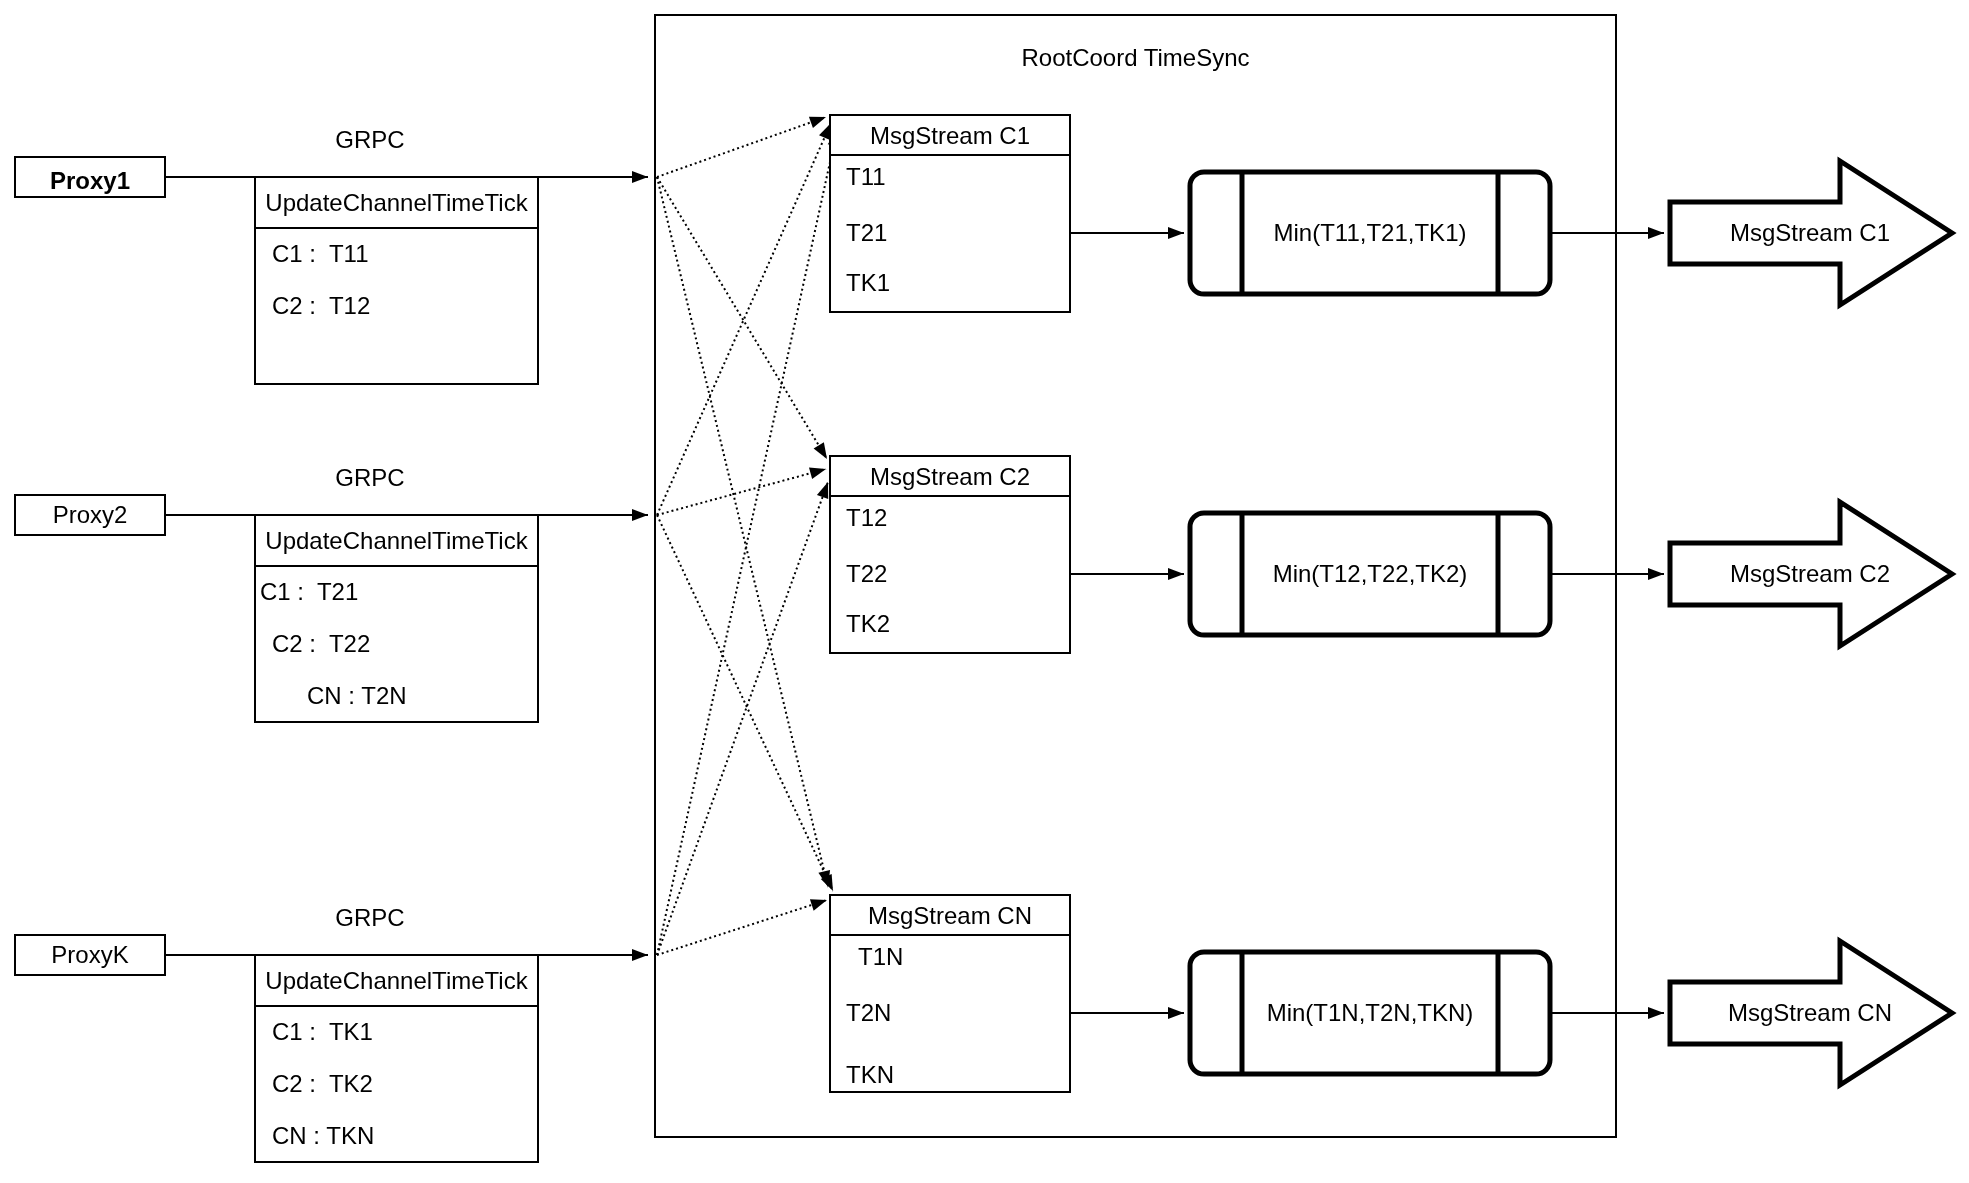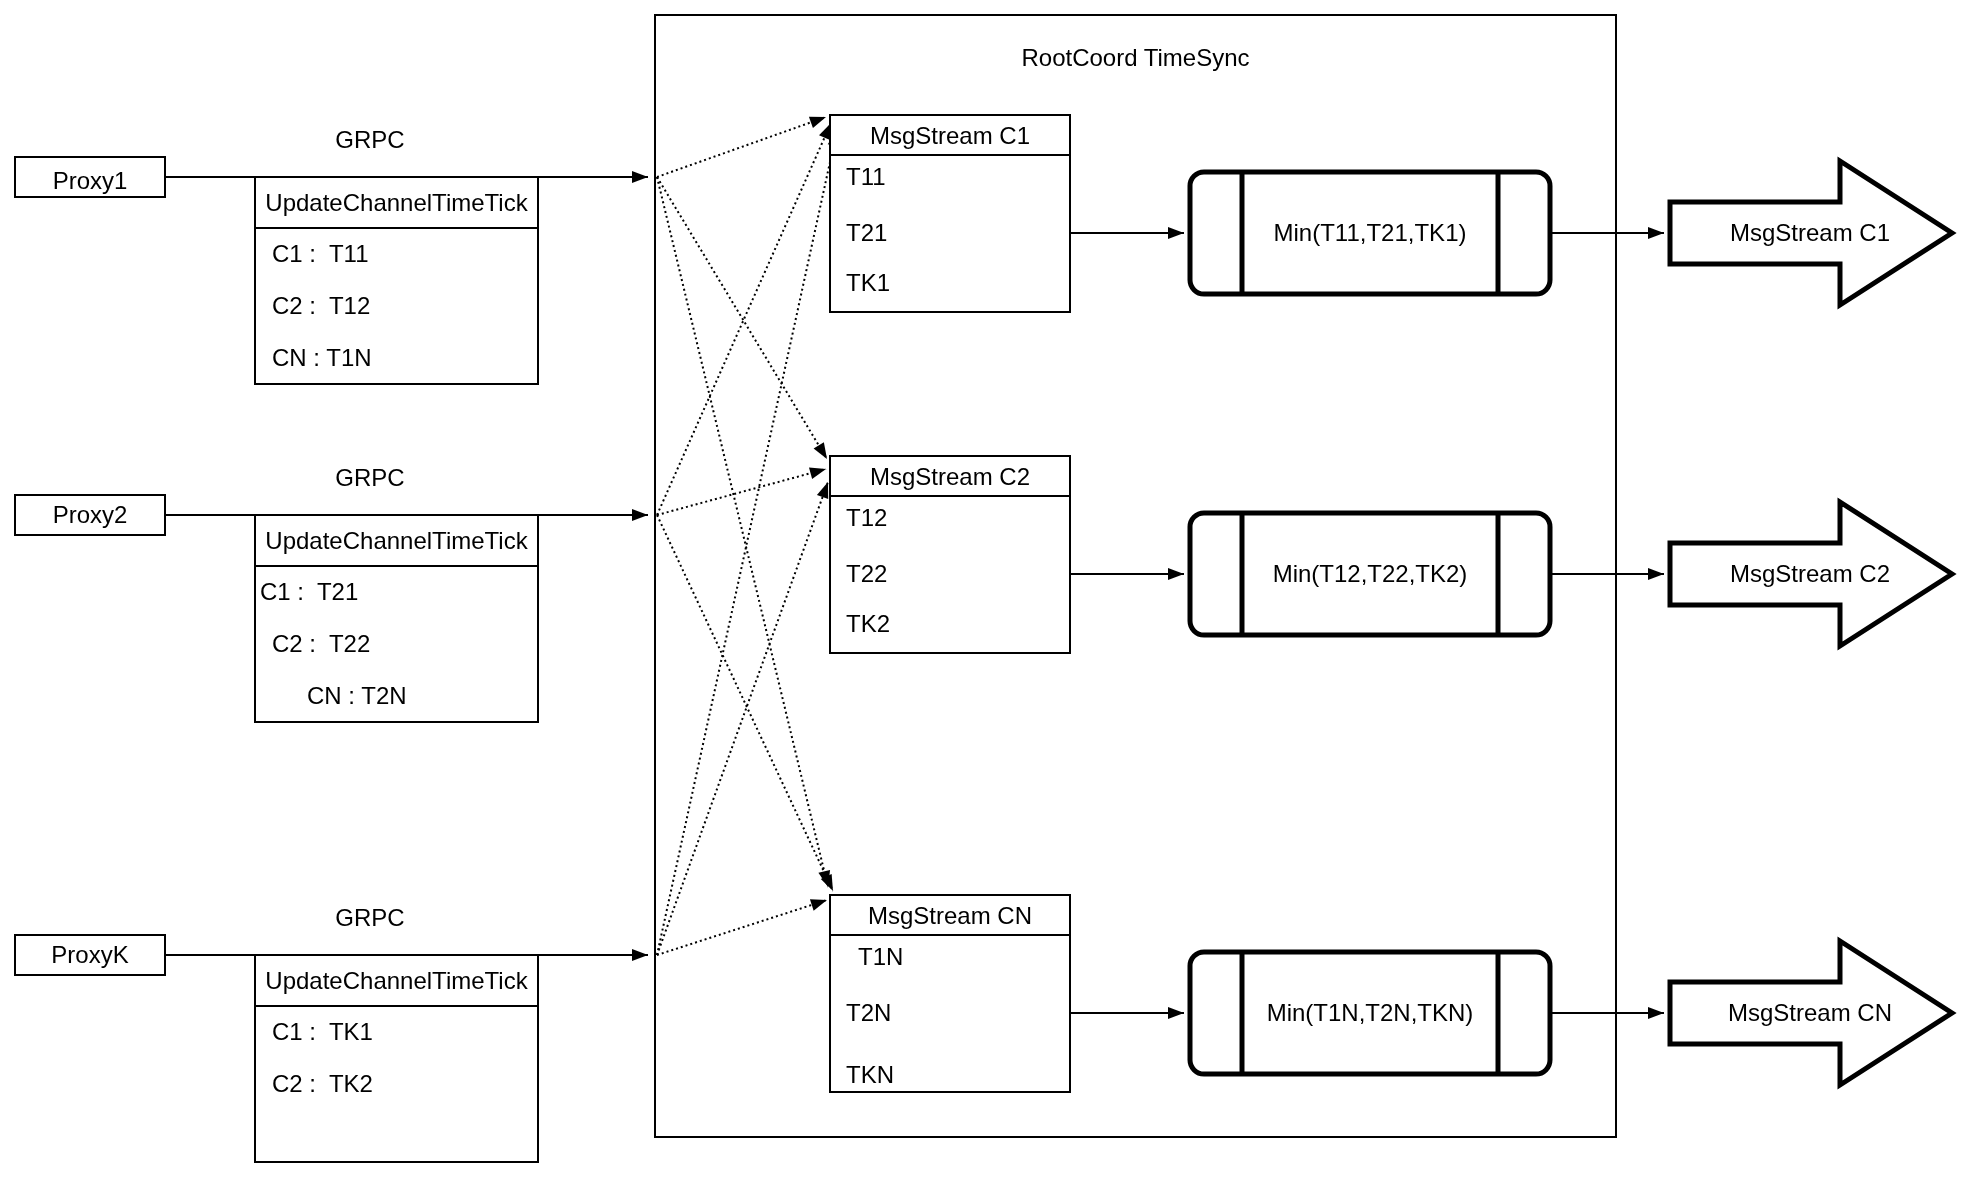--- a/index.html
+++ b/index.html
@@ -82,26 +82,25 @@
       <rect x="1190" y="952" width="360" height="122" rx="14" fill="#fff" stroke="#000" stroke-width="5"></rect>
       <line x1="1242" y1="952" x2="1242" y2="1074" stroke="#000" stroke-width="5"></line>
       <line x1="1498" y1="952" x2="1498" y2="1074" stroke="#000" stroke-width="5"></line>
       <line x1="1550" y1="1013" x2="1664" y2="1013" stroke="#000" stroke-width="2" marker-end="url(#arr)"></line>
       <polygon points="1670,982 1840,982 1840,941 1952,1013 1840,1085 1840,1044 1670,1044" fill="#fff" stroke="#000" stroke-width="5"></polygon>
     </g>
   </svg>
 
   <div class="lbl" style="left:655px;top:43px;width:961px;height:30px;">RootCoord TimeSync</div>
 
-  <div class="lbl" style="left:15px;top:157px;width:150px;height:48px;">Proxy1</div>
+  <div class="lbl" style="left:15px;top:157px;width:150px;height:48px;font-weight:bold;">Proxy1</div>
   <div class="lbl" style="left:250px;top:125px;width:240px;height:30px;">GRPC</div>
   <div class="lbl" style="left:257px;top:187px;width:279px;height:32px;">UpdateChannelTimeTick</div>
   <div class="lbl left" style="left:272px;top:228px;width:260px;height:52px;">C1 :  T11</div>
   <div class="lbl left" style="left:272px;top:280px;width:260px;height:52px;">C2 :  T12</div>
-  <div class="lbl left" style="left:272px;top:332px;width:260px;height:52px;">CN : T1N</div>
   <div class="lbl" style="left:832px;top:120px;width:236px;height:32px;">MsgStream C1</div>
   <div class="lbl left" style="left:846px;top:162px;width:210px;height:30px;">T11</div>
   <div class="lbl left" style="left:846px;top:218px;width:210px;height:30px;">T21</div>
   <div class="lbl left" style="left:846px;top:268px;width:210px;height:30px;">TK1</div>
   <div class="lbl" style="left:1242px;top:218px;width:256px;height:30px;">Min(T11,T21,TK1)</div>
   <div class="lbl" style="left:1680px;top:218px;width:260px;height:30px;">MsgStream C1</div>
 
   <div class="lbl" style="left:15px;top:495px;width:150px;height:40px;">Proxy2</div>
   <div class="lbl" style="left:250px;top:463px;width:240px;height:30px;">GRPC</div>
   <div class="lbl" style="left:257px;top:525px;width:279px;height:32px;">UpdateChannelTimeTick</div>
@@ -113,20 +112,21 @@
   <div class="lbl left" style="left:846px;top:559px;width:210px;height:30px;">T22</div>
   <div class="lbl left" style="left:846px;top:609px;width:210px;height:30px;">TK2</div>
   <div class="lbl" style="left:1242px;top:559px;width:256px;height:30px;">Min(T12,T22,TK2)</div>
   <div class="lbl" style="left:1680px;top:559px;width:260px;height:30px;">MsgStream C2</div>
 
   <div class="lbl" style="left:15px;top:935px;width:150px;height:40px;">ProxyK</div>
   <div class="lbl" style="left:250px;top:903px;width:240px;height:30px;">GRPC</div>
   <div class="lbl" style="left:257px;top:965px;width:279px;height:32px;">UpdateChannelTimeTick</div>
   <div class="lbl left" style="left:272px;top:1006px;width:260px;height:52px;">C1 :  TK1</div>
   <div class="lbl left" style="left:272px;top:1058px;width:260px;height:52px;">C2 :  TK2</div>
+  <div class="lbl left" style="left:272px;top:1110px;width:260px;height:52px;">CN : TKN</div>
   <div class="lbl" style="left:832px;top:900px;width:236px;height:32px;">MsgStream CN</div>
   <div class="lbl left" style="left:846px;top:942px;width:210px;height:30px;margin-left:12px;">T1N</div>
   <div class="lbl left" style="left:846px;top:998px;width:210px;height:30px;">T2N</div>
   <div class="lbl left" style="left:846px;top:1048px;width:210px;height:30px;margin-top:12px;">TKN</div>
   <div class="lbl" style="left:1242px;top:998px;width:256px;height:30px;">Min(T1N,T2N,TKN)</div>
   <div class="lbl" style="left:1680px;top:998px;width:260px;height:30px;">MsgStream CN</div>
 
 </div>
 
 </body></html>

